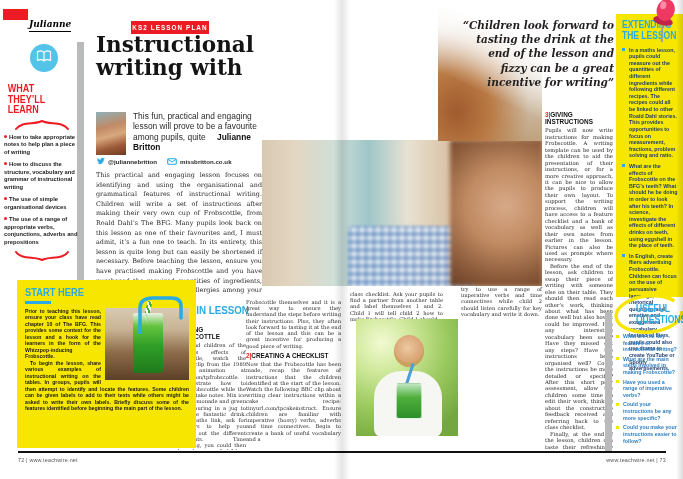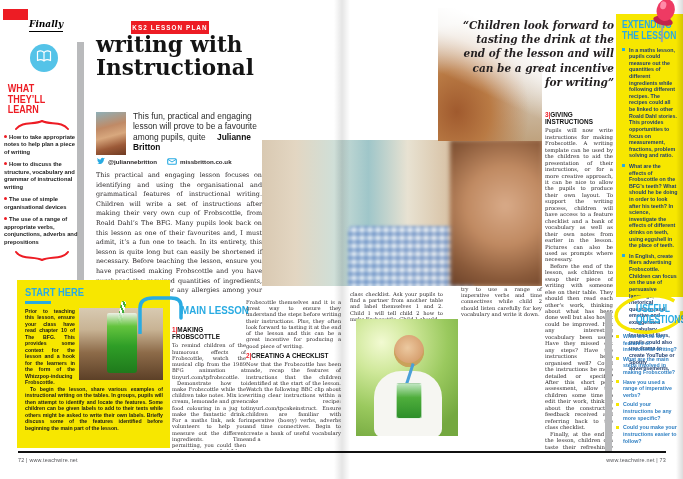--- a/index.html
+++ b/index.html
@@ -54,21 +54,21 @@
   .boy-shirt{position:absolute;left:18px;top:52px;width:68px;height:66px;background:#f6f6f2;border-radius:40% 40% 8px 8px;}
   .boy-head{position:absolute;left:38px;top:16px;width:30px;height:32px;border-radius:50%;
     background:radial-gradient(circle at 45% 40%,#ecc9a0 0%,#d8a272 60%,#b57c4a 100%);box-shadow:0 -4px 0 0 #caa25a inset;}
   .jar{position:absolute;left:40px;top:64px;width:24px;height:34px;border-radius:3px;border:1px solid rgba(255,255,255,.6);
     background:linear-gradient(180deg,#bfe6c0 0%,#4fae3c 40%,#2d8f2a 100%);}
   .straw2{position:absolute;left:52px;top:44px;width:3px;height:24px;background:#4a9fd8;transform:rotate(18deg);}
   
   .quote{left:462px;top:18px;width:152px;text-align:right;z-index:5;
     font:italic 700 10.5px/1.35 "DejaVu Serif",serif;color:#231f20;}
   
-  .start-box{left:17px;top:280px;width:153px;height:168px;background:#f7e700;z-index:2;
+  .start-box{left:17px;top:280px;width:179px;height:168px;background:#f7e700;z-index:2;
     padding:7px 7px 5px 8px;box-sizing:border-box;}
   .box-title{color:#29abe2;font:700 11px/1 "Liberation Sans",sans-serif;}
   .title-bar{width:26px;height:2.5px;background:#29abe2;margin:3px 0 4px;}
   .start-box p{font:700 5.2px/1.25 "Liberation Sans",sans-serif;color:#181818;text-align:justify;}
   .start-box p.ind{text-indent:5px;}
   .drink-photo{float:right;width:84px;height:72px;margin:0 0 3px 4px;position:relative;overflow:visible;
     background:linear-gradient(180deg,#d8cab2 0%,#c8b394 30%,#8d6b49 62%,#5c4027 100%);}
   .glass{position:absolute;left:28px;top:5px;width:30px;height:60px;border-radius:2px 2px 3px 3px;
     background:linear-gradient(180deg,rgba(240,248,240,.85) 0%,#64c43e 22%,#2f9e27 55%,#1f7a1c 100%);}
   .straw{position:absolute;left:40px;top:-7px;width:5px;height:24px;border-radius:2px;transform:rotate(12deg);
@@ -116,21 +116,21 @@
 
 <div class="spread">
 
   <div class="abs photo-main">
     <div class="gingham"></div>
     <div class="face-blur"></div>
   </div>
   <div class="abs photo-top"></div>
 
   <div class="abs masthead-mark"></div>
-  <div class="abs english">Finally</div>
+  <div class="abs english">Julianne</div>
   <div class="abs subject-badge">
     <span>
       <svg width="16" height="13" viewBox="0 0 16 13">
           <path d="M8,2.5 C6.5,1 3.5,0.8 1.5,1.8 L1.5,10.5 C3.5,9.5 6.5,9.7 8,11 C9.5,9.7 12.5,9.5 14.5,10.5 L14.5,1.8 C12.5,0.8 9.5,1 8,2.5 Z M8,2.5 L8,11" fill="none" stroke="#fff" stroke-width="1.2" stroke-linejoin="round"></path>
         </svg>
     </span>
   </div>
   <div class="abs grey-bar bar-left"></div>
 
   <div class="abs learn">
@@ -150,22 +150,22 @@
     </div>
     <svg class="brace" width="56" height="11" viewBox="0 0 56 11">
         <path d="M2,1 C8,9 20,5 28,9 C36,5 48,9 54,1" fill="none" stroke="#ed1c24" stroke-width="2" stroke-linecap="round"></path>
       </svg>
   </div>
 
   <div class="abs ks2-banner">
     <span>KS2 LESSON PLAN</span>
   </div>
   <div class="abs headline">
+    <div>Instructional</div>
     <div>writing with</div>
-    <div>Instructional</div>
   </div>
   <div class="abs author-photo"></div>
   <div class="abs standfirst">
     <span>This fun, practical and engaging lesson will prove to be a favourite among pupils, quite </span><b>Julianne Britton</b>
   </div>
   <div class="abs social">
     <span>
       <svg width="9" height="8" viewBox="0 0 10 8">
           <path d="M10,1 C9.6,1.2 9.3,1.3 8.9,1.35 C9.3,1.1 9.6,0.75 9.7,0.35 C9.35,0.6 8.95,0.75 8.5,0.85 C8.15,0.5 7.65,0.3 7.15,0.3 C6.15,0.3 5.35,1.1 5.35,2.1 C5.35,2.25 5.35,2.35 5.4,2.45 C3.9,2.4 2.55,1.7 1.7,0.65 C1.5,0.95 1.4,1.25 1.4,1.6 C1.4,2.2 1.75,2.75 2.25,3.1 C1.95,3.1 1.65,3 1.4,2.85 C1.4,3.75 2,4.45 2.85,4.65 C2.65,4.7 2.5,4.7 2.3,4.7 C2.2,4.7 2.1,4.7 2,4.65 C2.2,5.35 2.9,5.85 3.65,5.85 C3.05,6.35 2.3,6.65 1.5,6.65 C1.35,6.65 1.2,6.6 1.05,6.6 C1.8,7.1 2.75,7.4 3.75,7.4 C7,7.4 8.75,4.7 8.75,2.35 L8.75,2.15 C9.2,1.85 9.6,1.45 10,1 Z" fill="#29abe2"></path>
         </svg>
@@ -175,21 +175,21 @@
     <span>
       <svg width="10" height="7" viewBox="0 0 10 7">
           <rect x="0.7" y="0.7" width="8.6" height="5.6" rx="1" fill="none" stroke="#29abe2" stroke-width="1.1"></rect>
           <path d="M1,1.4 L5,4 L9,1.4" fill="none" stroke="#29abe2" stroke-width="1"></path>
         </svg>
     </span>
     <span>missbritton.co.uk</span>
   </div>
   <div class="abs intro">This practical and engaging lesson focuses on identifying and using the organisational and grammatical features of instructional writing. Children will write a set of instructions after making their very own cup of Frobscottle, from Roald Dahl’s The BFG. Many pupils look back on this lesson as one of their favourites and, I must admit, it’s a fun one to teach. In its entirety, this lesson is quite long but can easily be shortened if necessary. Before teaching the lesson, ensure you have practised making Frobscottle and you have purchased the required quantities of ingredients, as well as checking for any allergies among your pupils.</div>
 
-  <div class="abs quote">“Children look forward to tasting the drink at the end of the lesson and will can be a great incentive for writing”</div>
+  <div class="abs quote">“Children look forward to tasting the drink at the end of the lesson and fizzy can be a great incentive for writing”</div>
 
   <div class="abs start-box">
     <div class="box-title cond">START HERE</div>
     <div class="title-bar"></div>
     <div class="drink-photo">
       <div class="straw"></div>
       <div class="glass"></div>
     </div>
     <p>Prior to teaching this lesson, ensure your class have read chapter 10 of The BFG. This provides some context for the lesson and a hook for the learners in the form of the Whizzpop-inducing Frobscottle.</p>
     <p class="ind">To begin the lesson, share various examples of instructional writing on the tables. In groups, pupils will then attempt to identify and locate the features. Some children can be given labels to add to their texts while others might be asked to write their own labels. Briefly discuss some of the features identified before beginning the main part of the lesson.</p>

